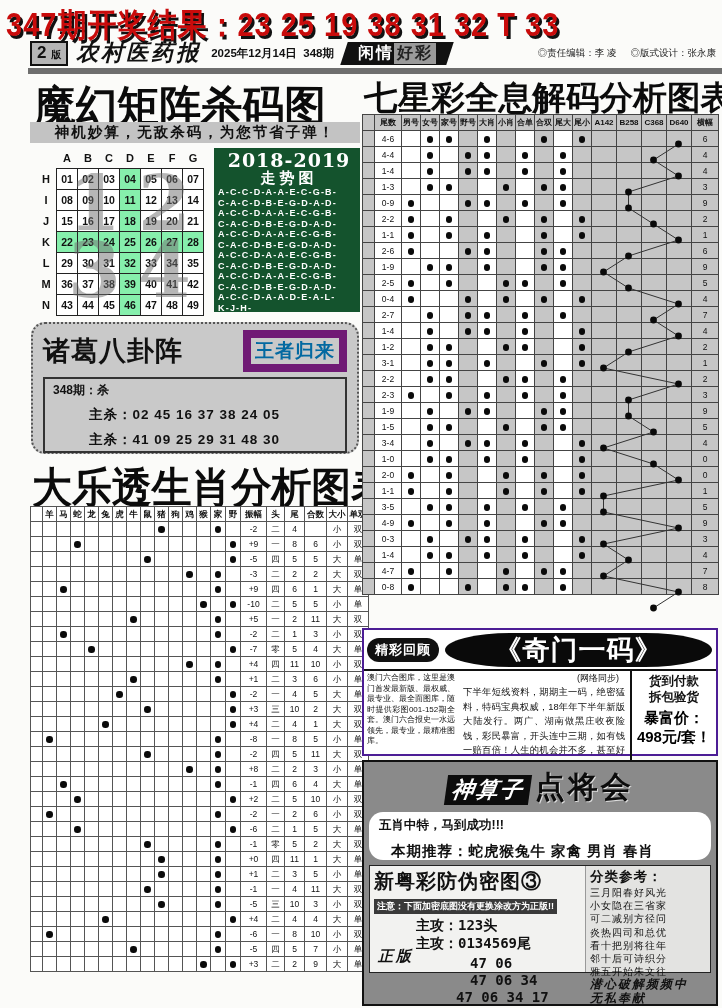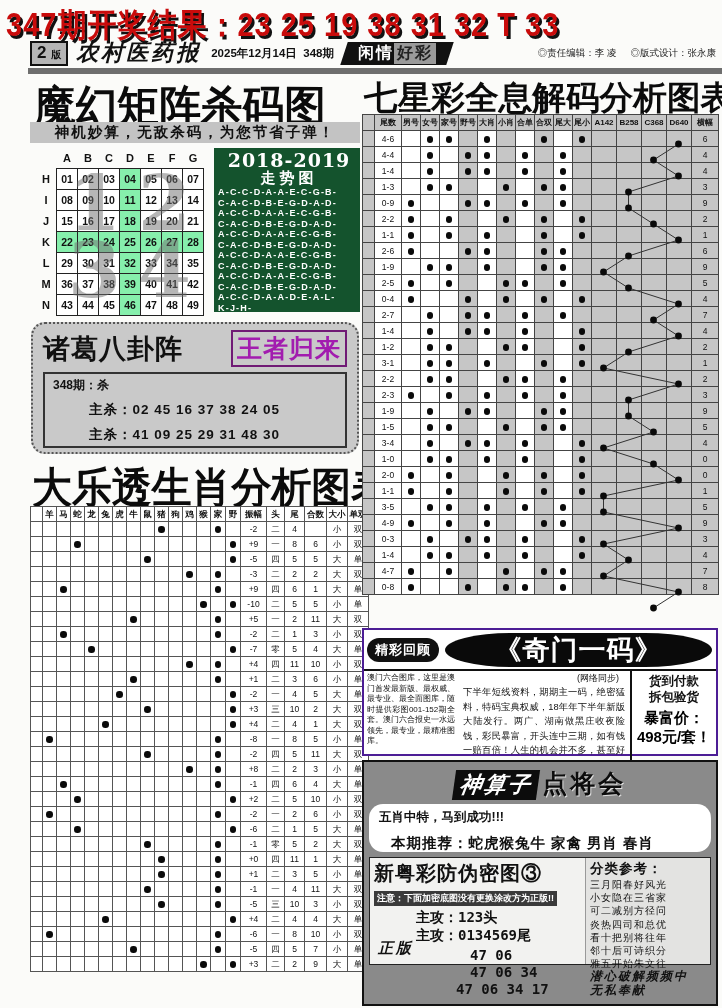--- a/index.html
+++ b/index.html
@@ -32,21 +32,21 @@
   .matrix td.shade{background:#86efac;}
   .ghost{position:absolute;font-size:76px;font-weight:bold;color:#6f6f6f;opacity:.5;line-height:76px;pointer-events:none;z-index:3;font-family:"DejaVu Serif",serif;}
   .trend-panel{position:absolute;top:148px;left:214px;width:146px;height:164px;background:#14532d;color:#fff;padding:2px 0 0 4px;box-sizing:border-box;}
   .trend-title{font-size:19px;font-weight:bold;font-family:"DejaVu Serif",serif;text-align:center;letter-spacing:1px;line-height:20px;}
   .trend-sub{font-size:15px;font-weight:bold;text-align:center;letter-spacing:4px;line-height:16px;margin-bottom:1px;}
   .trend-lines div{font-size:9px;font-weight:bold;line-height:10.5px;letter-spacing:1.2px;white-space:nowrap;}
   
   .bagua{position:absolute;top:322px;left:31px;width:328px;height:132px;background:#c9c9c9;border:2px dotted #555;border-radius:14px;box-sizing:border-box;padding:6px 10px;}
   .bagua-head{display:flex;align-items:center;}
   .bagua-title{font-size:27px;font-weight:bold;color:#111;letter-spacing:1px;}
-  .bagua-badge{margin-left:auto;border:2px solid #701a75;font-size:25px;font-weight:bold;padding:0 4px;color:#a21caf;background:#c9c9c9;letter-spacing:1px;}
+  .bagua-badge{margin-left:auto;border:8px solid #701a75;font-size:19px;font-weight:bold;padding:0 4px;color:#0369a1;background:#c9c9c9;letter-spacing:1px;}
   .bagua-inner{margin-top:5px;border:2px solid #333;height:76px;padding:3px 8px;box-sizing:border-box;}
   .bagua-inner .l1{font-size:12px;font-weight:bold;color:#111;}
   .bagua-inner .l2{font-size:13.5px;font-weight:bold;color:#111;margin:7px 0 0 36px;letter-spacing:1px;}
   #dlt-title{top:460px;left:32px;font-size:42px;transform:scaleX(0.95);}
   .dlt-wrap{position:absolute;top:506px;left:30px;width:332px;}
   .grid{border-collapse:collapse;table-layout:fixed;width:332px;}
   .grid td{border:1px solid #555;padding:0;text-align:center;font-size:8.5px;color:#111;height:14px;line-height:13px;background:#fff;overflow:hidden;white-space:nowrap;}
   .grid tr.hd td{font-weight:bold;font-size:8.5px;}
   .dot{display:inline-block;width:6.5px;height:6.5px;border-radius:50%;background:#0a0a0a;vertical-align:middle;}
   
@@ -69,21 +69,21 @@
   .qm-sync{text-align:right;font-size:9px;color:#111;margin:1px 6px 0 0;}
   .qm-para{font-size:9.3px;line-height:14.5px;color:#111;text-align:justify;}
   .qm-right{width:78px;border-left:2px solid #111;border-top:2px solid #111;padding:2px 3px;text-align:center;}
   .qm-pay{font-size:12.5px;font-weight:bold;color:#111;line-height:16px;}
   .qm-price1{font-size:15px;font-weight:bold;margin-top:4px;}
   .qm-price2{font-size:15px;font-weight:bold;}
   
   .bottom{position:absolute;top:760px;left:362px;width:356px;height:246px;background:#8a8a8a;border:2px solid #111;box-sizing:border-box;padding:4px 5px;}
   .ss-head{text-align:center;margin-top:1px;white-space:nowrap;}
   .ss-1{background:#0c0c0c;color:#fff;font-size:22px;font-weight:bold;font-style:italic;padding:0 6px;letter-spacing:2px;display:inline-block;transform:skewX(-8deg);}
-  .ss-2{color:#0c0c0c;font-size:25px;font-weight:bold;letter-spacing:3px;display:inline-block;text-shadow:1px 1px 0 #ddd;}
+  .ss-2{color:#0c0c0c;font-size:30px;font-weight:bold;letter-spacing:3px;display:inline-block;text-shadow:1px 1px 0 #ddd;}
   .ss-panel{background:#fff;border-radius:14px;margin-top:4px;padding:5px 10px;height:48px;box-sizing:border-box;}
   .ss-l1{font-size:12.5px;font-weight:bold;color:#111;}
   .ss-l2{font-size:14.5px;font-weight:bold;color:#111;margin:8px 0 0 12px;letter-spacing:1px;}
   .fw-box{background:#f2f2f0;border:1px solid #222;margin-top:5px;height:108px;box-sizing:border-box;display:flex;position:relative;}
   .fw-left{flex:1;padding:2px 4px;}
   .fw-title{font-size:20px;font-weight:bold;color:#111;letter-spacing:1px;font-family:"DejaVu Serif",serif;}
   .fw-note{background:#3a3a3a;color:#fff;font-size:9px;font-weight:bold;padding:1px 3px;display:inline-block;margin-top:1px;}
   .fw-main{font-size:14px;font-weight:bold;color:#111;margin:3px 0 0 42px;font-family:"DejaVu Sans Mono",monospace;}
   .fw-num{font-size:14px;font-weight:bold;color:#111;font-family:"DejaVu Sans Mono",monospace;line-height:17px;}
   .fw-stamp{position:absolute;left:8px;bottom:6px;font-size:15px;font-weight:bold;font-style:italic;letter-spacing:3px;color:#111;}

